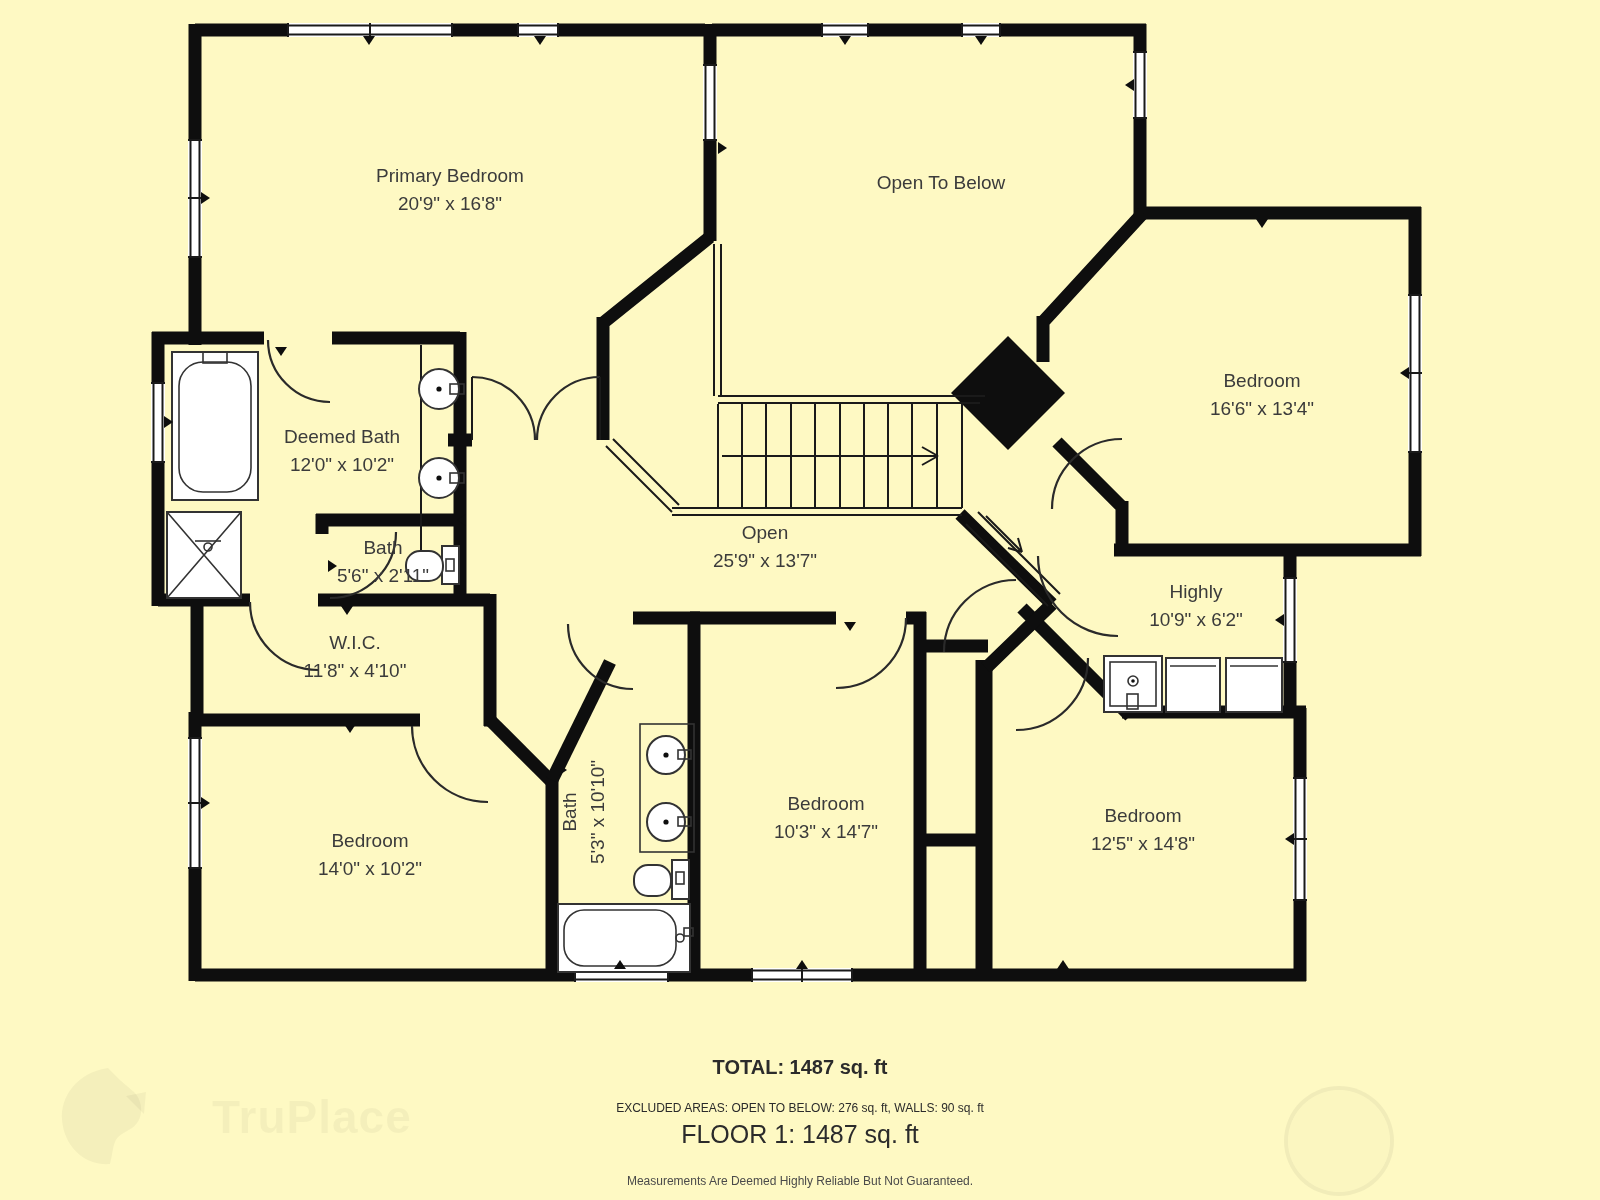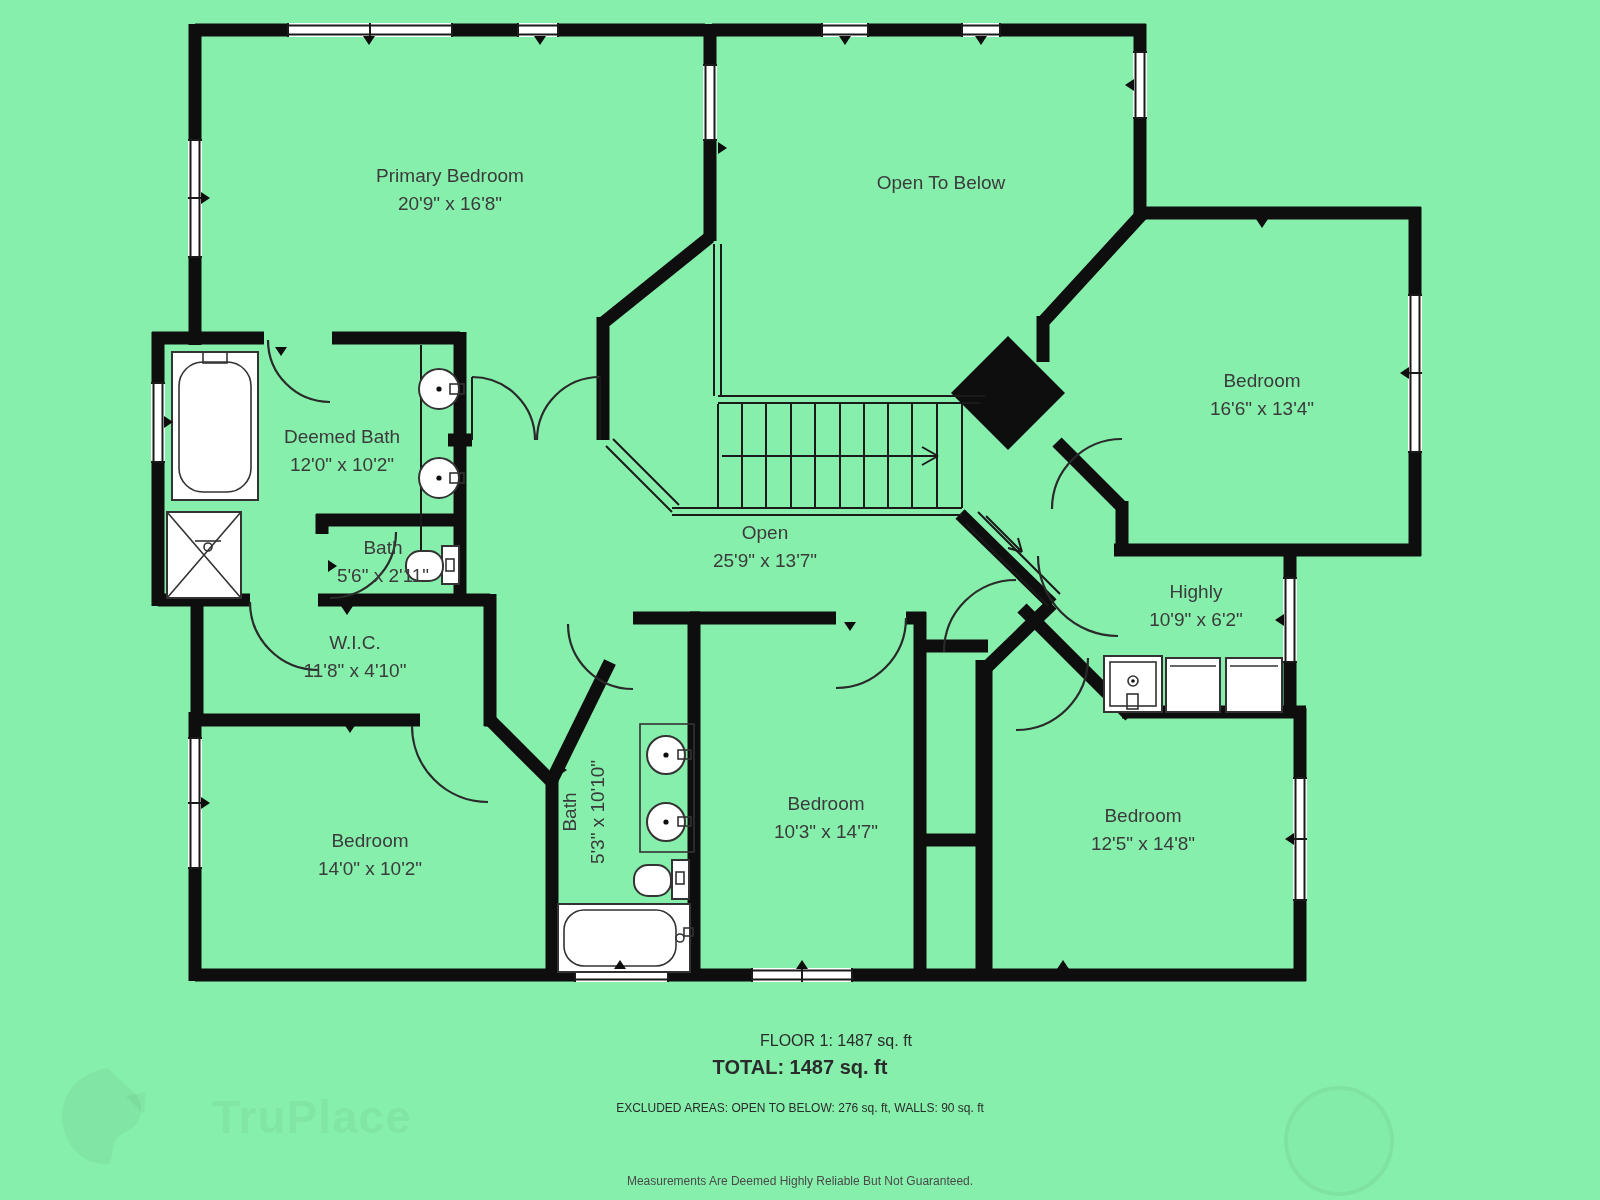--- a/index.html
+++ b/index.html
@@ -1,32 +1,32 @@
 <!DOCTYPE html>
 <html><head>
 <meta charset="utf-8">
 <style>
   html,body{margin:0;padding:0;background:#fff;}
-  #stage{position:relative;width:1600px;height:1200px;background:#86efac;overflow:hidden;
+  #stage{position:relative;width:1600px;height:1200px;background:#fef9c3;overflow:hidden;
          font-family:"Liberation Sans","DejaVu Sans",sans-serif;}
   #plan-svg{position:absolute;left:0;top:0;}
   .w{stroke:#0e0e0e;stroke-width:13;fill:none;}
   .t{stroke:#1a1a1a;stroke-width:2;fill:none;}
   .arc{stroke:#2a2a2a;stroke-width:2.2;fill:none;}
   .fx{stroke:#333;stroke-width:2;fill:#fff;}
   .fxt{stroke:#333;stroke-width:1.6;fill:none;}
   .blk{fill:#0e0e0e;stroke:none;}
   .wingap{fill:#fff;stroke:none;}
   .room-label{position:absolute;transform:translate(-50%,-50%);text-align:center;color:#3b3b3b;
               font-size:19px;line-height:28px;white-space:nowrap;}
   .room-label div:empty{display:none;}
   .rot{transform:translate(-50%,-50%) rotate(-90deg);}
   .sum{position:absolute;left:800px;transform:translateX(-50%);white-space:nowrap;text-align:left;color:#2b2b2b;}
   .sum-total{top:1056px;font-size:20px;font-weight:700;}
-  .sum-floor{top:1032px;font-size:16px;margin-left:36px;}
+  .sum-floor{top:1120px;font-size:25px;}
   .sum-excl{top:1101px;font-size:12px;}
   .sum-disc{top:1134px;font-size:12px;color:#4a4a4a;margin-top:40px;}
   #wm{position:absolute;left:48px;top:1062px;display:flex;align-items:center;gap:14px;}
   #wm-text{font-size:46px;font-weight:700;color:rgba(0,0,0,0.04);letter-spacing:1px;}
   #wm-circle{position:absolute;left:1284px;top:1086px;width:102px;height:102px;border-radius:50%;
              border:4px solid rgba(0,0,0,0.045);background:rgba(0,0,0,0.01);}
 </style>
 </head>
 <body>
 

